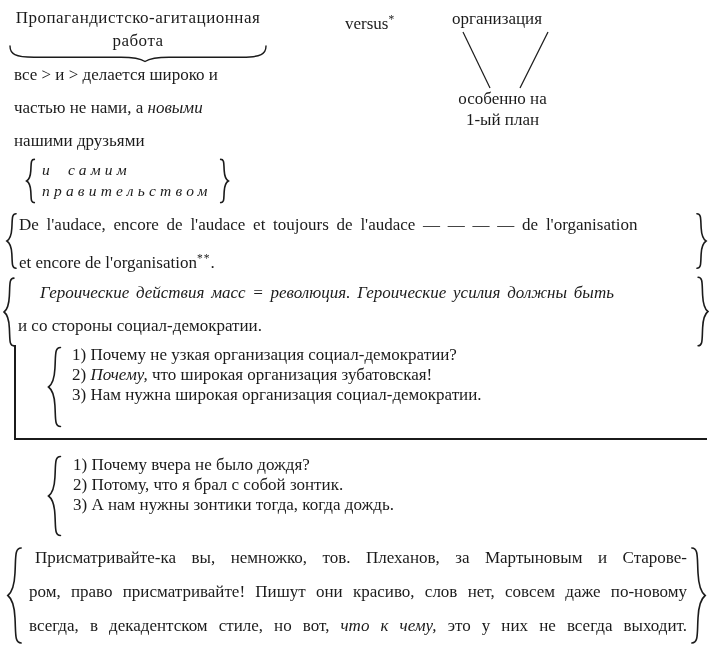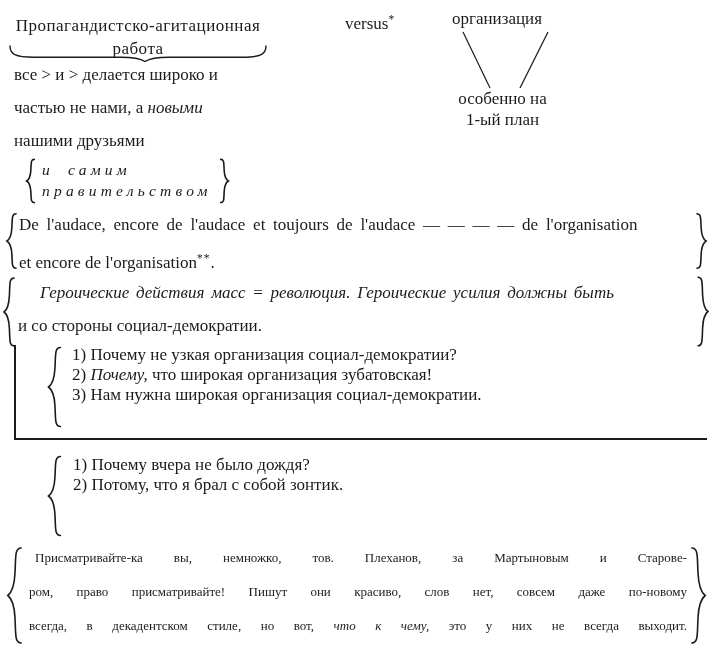--- a/index.html
+++ b/index.html
@@ -6,29 +6,29 @@
   body{
     width:713px;height:651px;background:#ffffff;overflow:hidden;position:relative;
     font-family:"Liberation Serif", serif;color:#1b1b1b;
   }
   .ln{position:absolute;font-size:17px;line-height:20px;white-space:nowrap;}
   .it{font-style:italic;}
   .center{text-align:center;}
   .sup{font-size:11.5px;vertical-align:6px;letter-spacing:1px;}
   .brace{position:absolute;overflow:visible;}
   .mirror{transform:scaleX(-1);}
-  .heading{letter-spacing:0.5px;line-height:23px;margin-top:8px;}
+  .heading{letter-spacing:0.5px;line-height:23px;}
   .gov{font-size:15.5px;line-height:21px;font-style:italic;letter-spacing:4.2px;word-spacing:6px;}
   .stretch1{word-spacing:3.5px;}
   .stretch2{word-spacing:2.5px;font-style:italic;}
   .vline{position:absolute;left:14px;top:345px;width:1.6px;height:94px;background:#1b1b1b;}
   .hline{position:absolute;left:14px;top:438px;width:693px;height:1.6px;background:#1b1b1b;}
   .listcol{position:absolute;display:flex;flex-direction:column;}
   .finalcol{position:absolute;left:29px;top:548px;width:658px;display:flex;flex-direction:column;gap:14px;}
-  .fline{font-size:13px;line-height:20px;text-align:justify;text-align-last:justify;}
+  .fline{font-size:17px;line-height:20px;text-align:justify;text-align-last:justify;}
   .indent{text-indent:6px;}
   svg{display:block;}
 </style>
 </head>
 <body>
 
 <svg width="0" height="0" style="position:absolute" aria-hidden="true">
   <defs>
     <path id="lbrace" d="M17 3 C10 3 11.5 12 10.5 28 C9.8 42 7 47 3 50 C7 53 9.8 58 10.5 72 C11.5 88 10 97 17 97" fill="none" stroke="#1b1b1b" stroke-width="1.6" vector-effect="non-scaling-stroke" stroke-linecap="round"></path>
     <path id="ubrace" d="M2 1 C2 8.5 7 11.5 26 11.5 L113 11.5 C126 11.5 132 12.5 137 15.5 C142 12.5 148 11.5 161 11.5 L234 11.5 C253 11.5 258 8.5 258 1" fill="none" stroke="#1b1b1b" stroke-width="1.4" vector-effect="non-scaling-stroke" stroke-linecap="round"></path>
@@ -100,20 +100,21 @@
   <div class="ln" style="position:static"><span>2) </span><span class="it">Почему,</span><span> что широкая организация зубатовская!</span></div>
   <div class="ln" style="position:static"><span>3) Нам нужна широкая организация социал-демократии.</span><span class="it"></span><span></span></div>
 </div>
 
 <svg class="brace" style="left:46px;top:454px" width="17" height="84" viewBox="0 0 20 100" preserveAspectRatio="none">
     <use href="#lbrace"></use>
   </svg>
 <div class="listcol" style="left:73px;top:455px">
   <div class="ln" style="position:static"><span>1) Почему вчера не было дождя?</span><span class="it"></span><span></span></div>
   <div class="ln" style="position:static"><span>2) Потому, что я брал с собой зонтик.</span><span class="it"></span><span></span></div>
+  <div class="ln" style="position:static"><span>3) А нам нужны зонтики тогда, когда дождь.</span><span class="it"></span><span></span></div>
 </div>
 
 <svg class="brace" style="left:5px;top:545px" width="19" height="101" viewBox="0 0 20 100" preserveAspectRatio="none">
     <use href="#lbrace"></use>
   </svg>
 <div class="finalcol">
   <div class="fline indent"><span>Присматривайте-ка вы, немножко, тов. Плеханов, за Мартыновым и Старове-</span><span class="it"></span><span></span></div>
   <div class="fline"><span>ром, право присматривайте! Пишут они красиво, слов нет, совсем даже по-новому</span><span class="it"></span><span></span></div>
   <div class="fline"><span>всегда, в декадентском стиле, но вот, </span><span class="it">что к чему,</span><span> это у них не всегда выходит.</span></div>
 </div>

